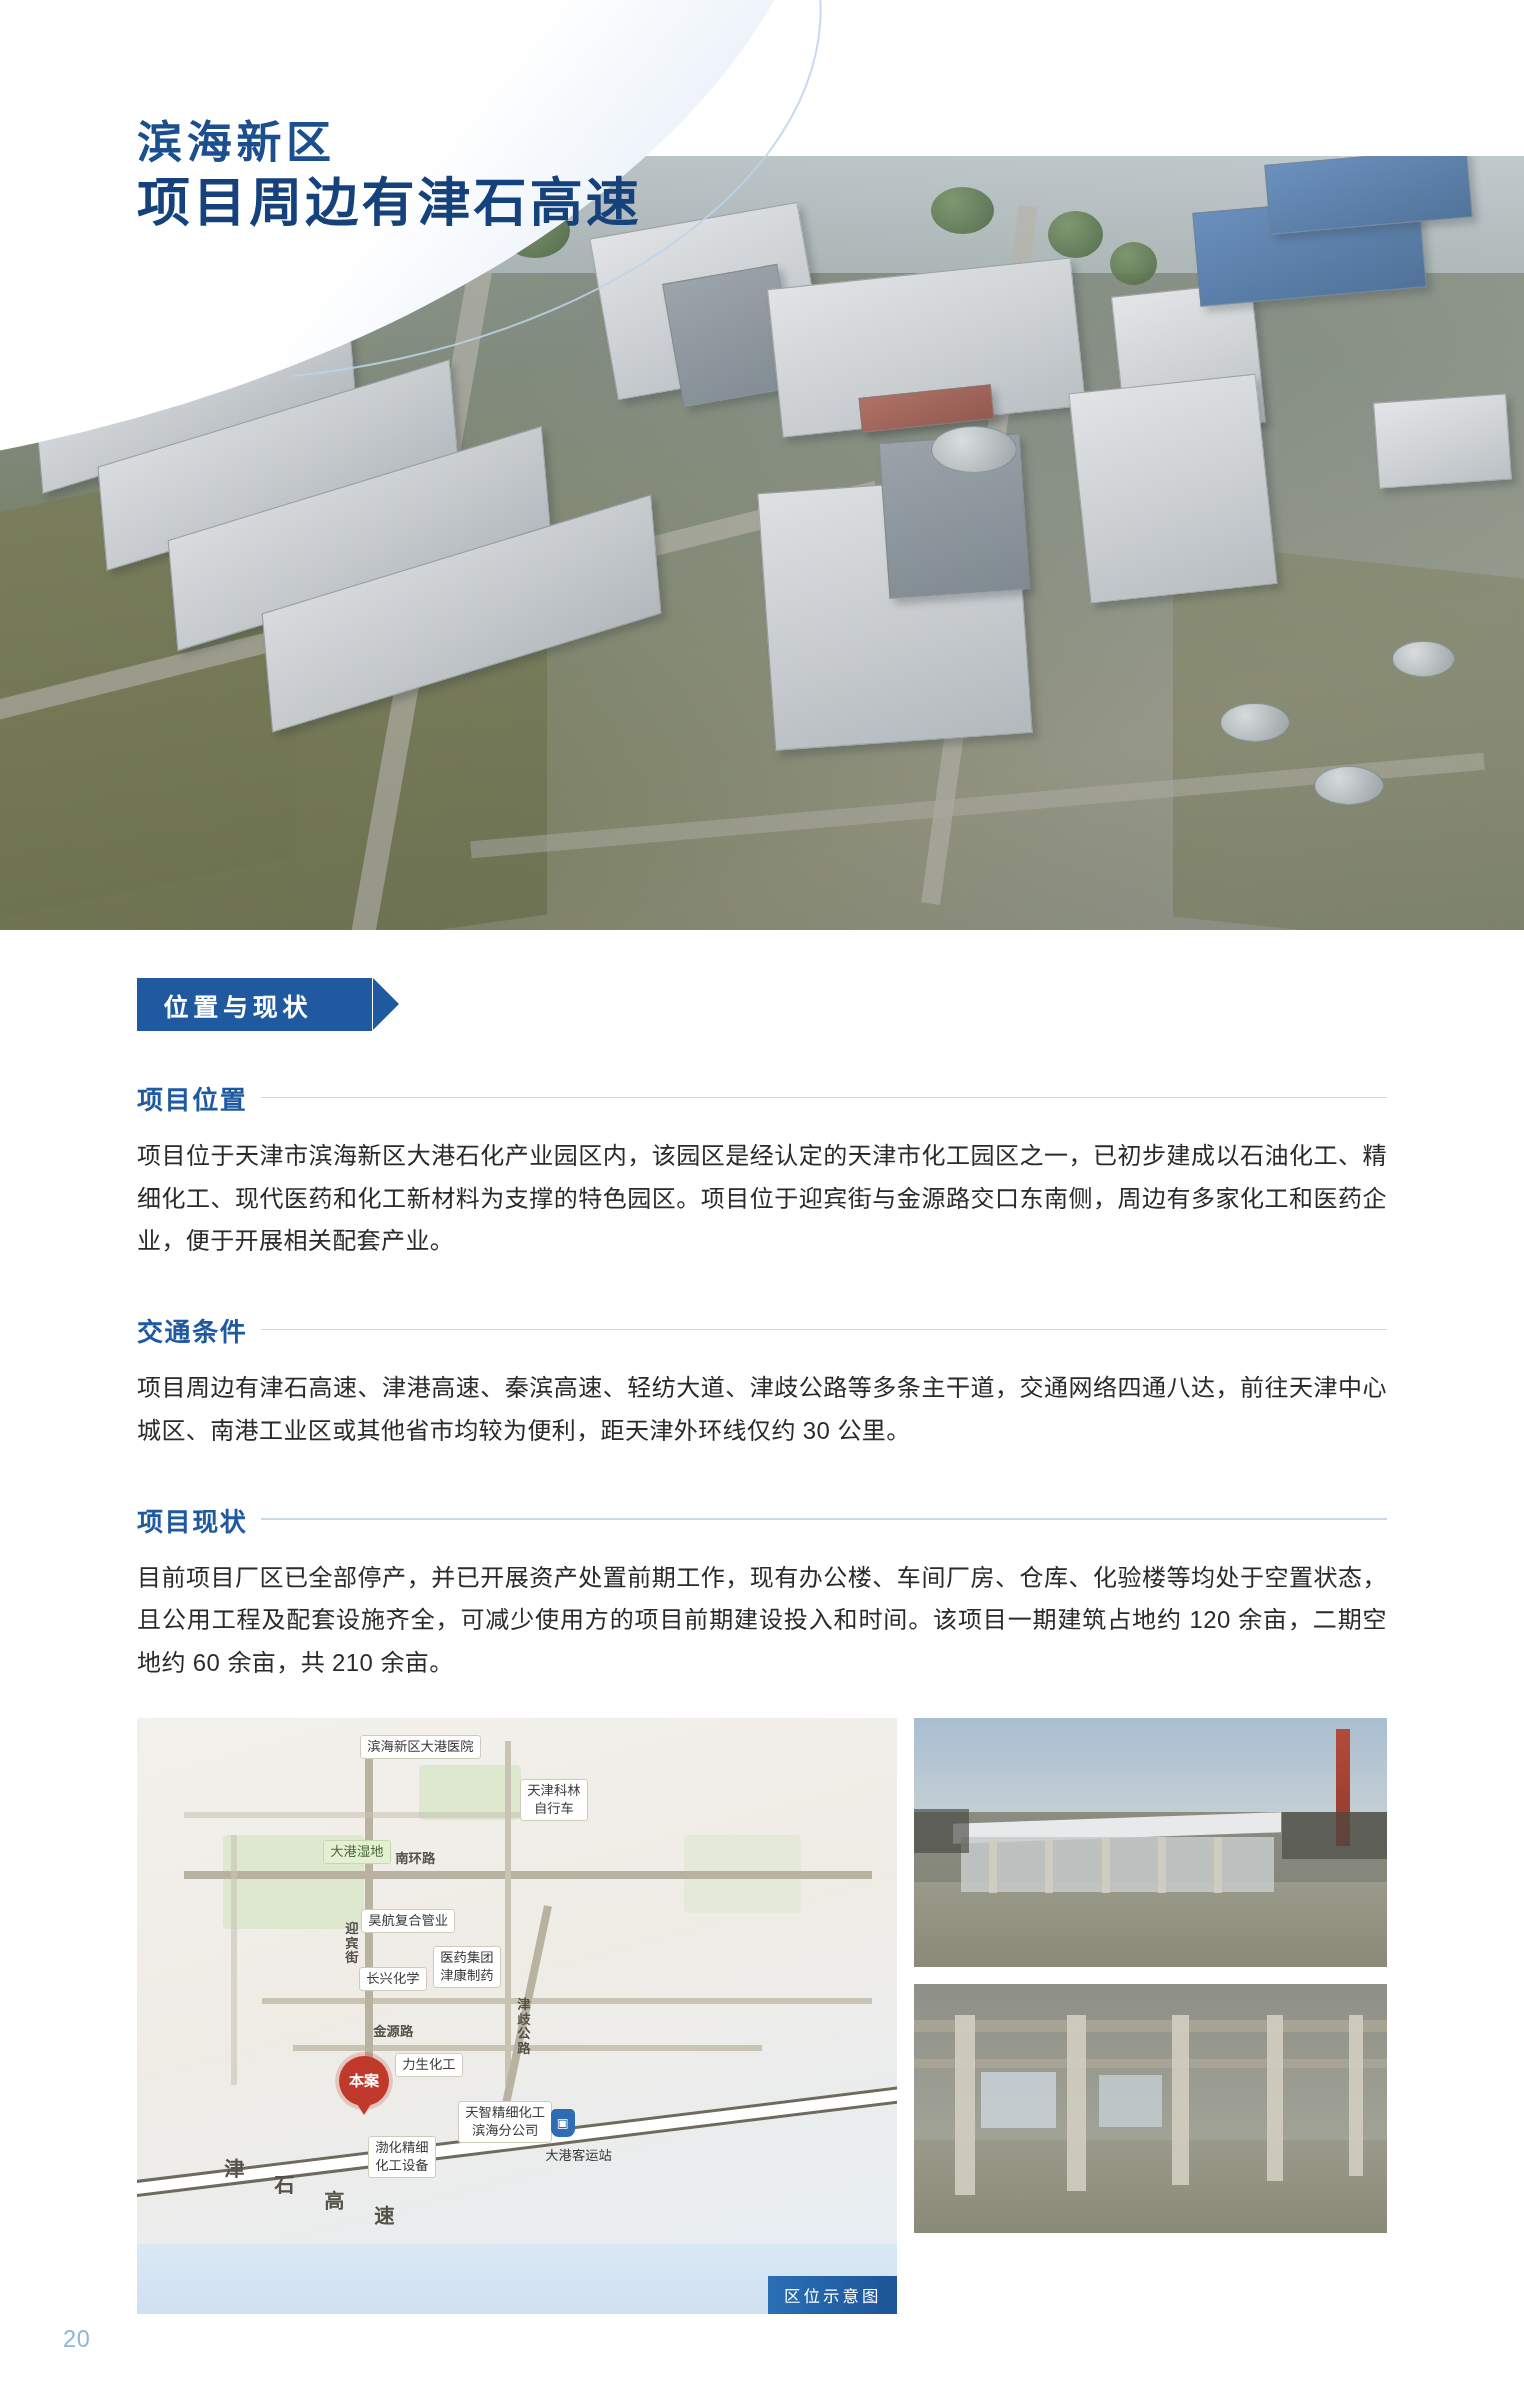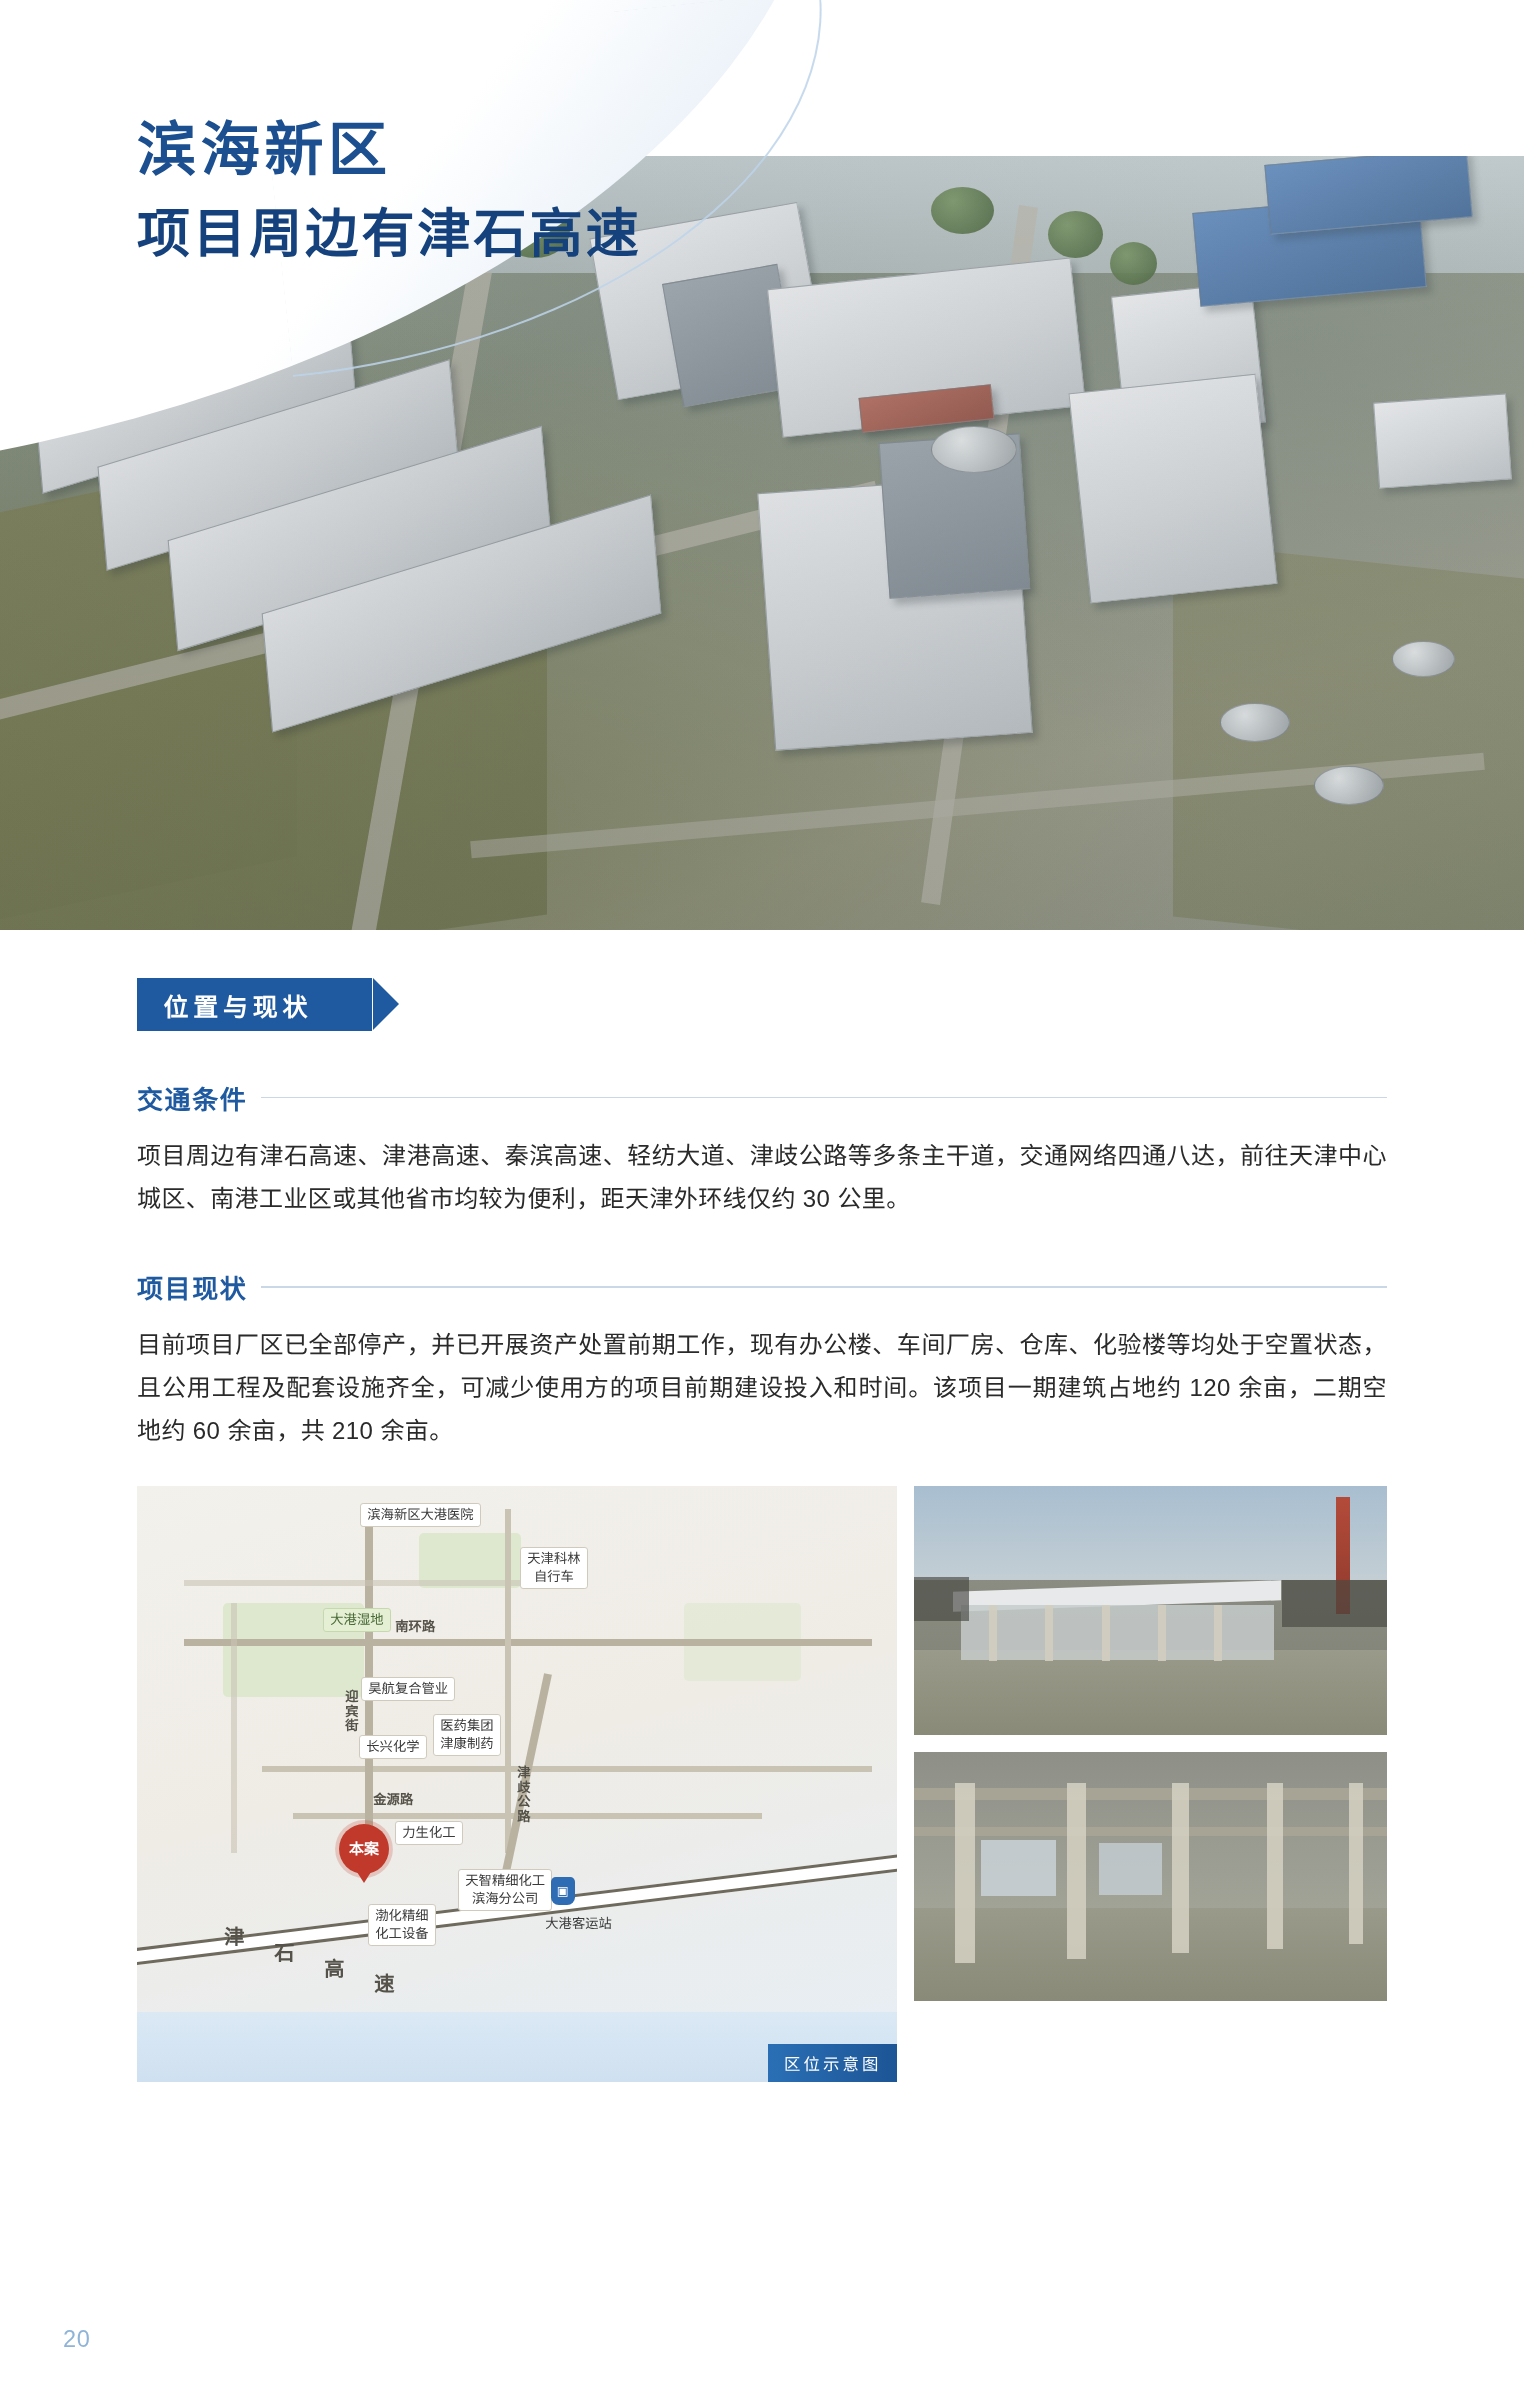--- a/index.html
+++ b/index.html
@@ -95,26 +95,26 @@
     border-bottom-right-radius: 100% 100%;
     border-right: 2.3px solid rgba(190,212,234,.85);
     border-bottom: 2.3px solid rgba(190,212,234,.85);
   }
   .hero-title-wrap {
     position: absolute;
     top: 117px; left: 137px;
     z-index: 5;
   }
   .hero-sub {
-    font-size: 59px;
+    font-size: 45px;
     font-weight: 700;
     color: #1b4f8f;
     letter-spacing: 4.7px;
     line-height: 1.15;
-    margin: 0 0 20px 0;
+    margin: 0 0 5px 0;
     white-space: nowrap;
   }
   .hero-main {
     font-size: 53px;
     font-weight: 800;
     color: #15427c;
     letter-spacing: 3.1px;
     line-height: 1.1;
     margin: 0;
     white-space: nowrap;
@@ -358,20 +358,27 @@
     <div class="hero-main">项目周边有津石高速</div>
   </div>
 </div>
 
 <div class="content">
 
   <div class="section-tag">
     <span>位置与现状</span>
   </div>
 
+  <div class="block">
+    <div class="sub-head">
+      <span class="sub-head-text">项目位置</span>
+      <span class="sub-head-rule"></span>
+    </div>
+    <p class="para">项目位于天津市滨海新区大港石化产业园区内，该园区是经认定的天津市化工园区之一，已初步建成以石油化工、精细化工、现代医药和化工新材料为支撑的特色园区。项目位于迎宾街与金源路交口东南侧，周边有多家化工和医药企业，便于开展相关配套产业。</p>
+  </div>
 
   <div class="block">
     <div class="sub-head">
       <span class="sub-head-text">交通条件</span>
       <span class="sub-head-rule"></span>
     </div>
     <p class="para">项目周边有津石高速、津港高速、秦滨高速、轻纺大道、津歧公路等多条主干道，交通网络四通八达，前往天津中心城区、南港工业区或其他省市均较为便利，距天津外环线仅约 30 公里。</p>
   </div>
 
   <div class="block">

